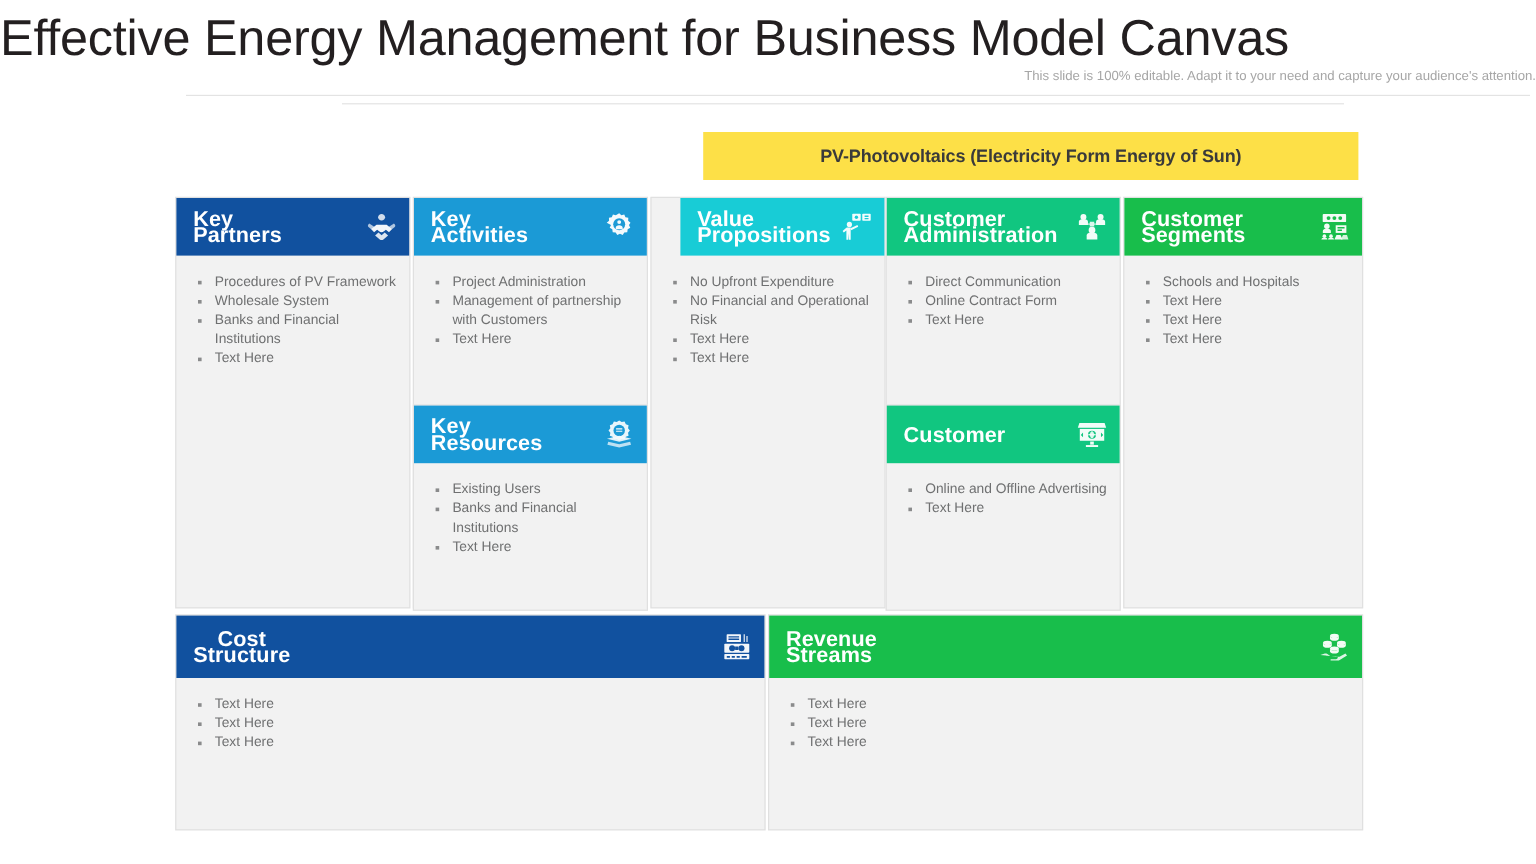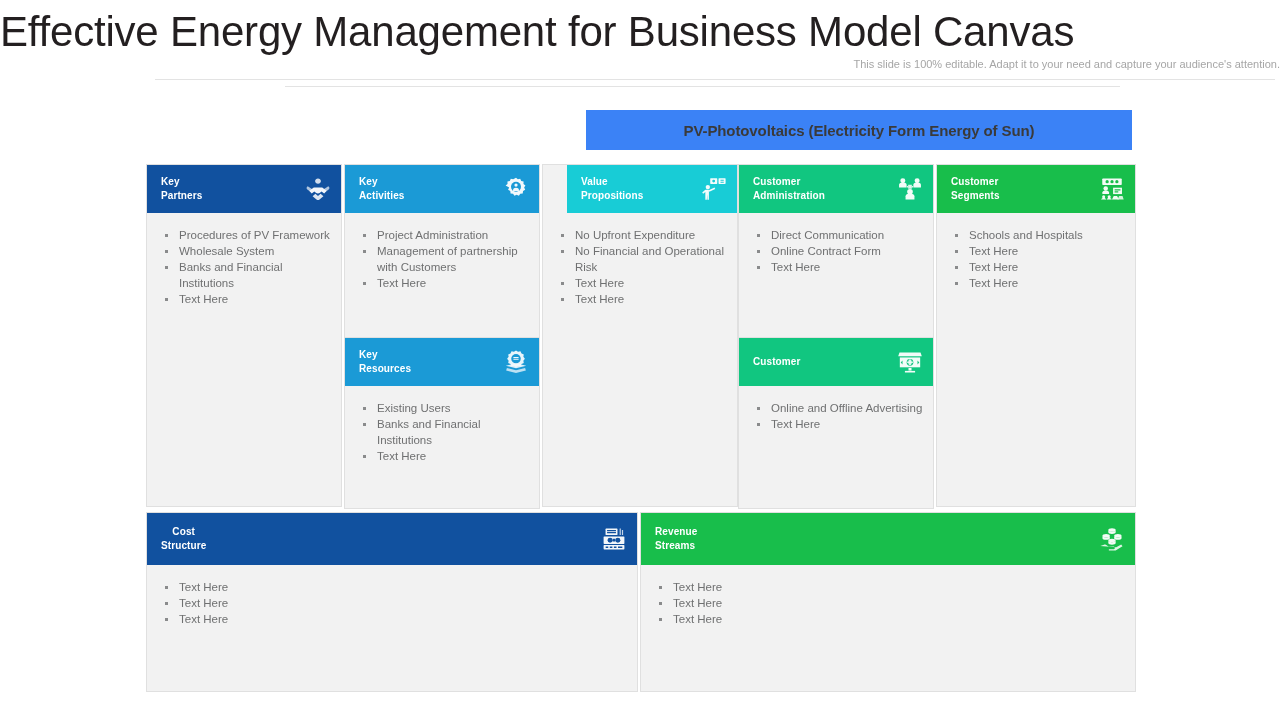--- a/index.html
+++ b/index.html
@@ -32,21 +32,21 @@
     background:#e3e3e3;
   }
   .rule-bottom{
     position:absolute;left:285px;top:86px;width:835px;height:1px;
     background:#e3e3e3;
   }
 
   
   .pv-banner{
     position:absolute;left:586px;top:110px;width:546px;height:40px;
-    background:#3b82f6;
+    background:#fde047;
     display:flex;align-items:center;justify-content:center;
     font-size:15px;font-weight:bold;color:#3a3a3a;
     letter-spacing:-0.1px;
   }
 
   
   .canvas{
     position:absolute;left:146px;top:164px;width:990px;height:528px;
   }
   .col{
@@ -62,21 +62,21 @@
   .col.c4{left:790px;width:200px;}
 
   .hdr{
     position:relative;
     height:48px;
     display:flex;align-items:center;
     padding-left:14px;padding-right:8px;
     box-sizing:border-box;
   }
   .hdr .htxt{
-    font-size:10px;font-weight:bold;color:#ffffff;
+    font-size:18px;font-weight:bold;color:#ffffff;
     line-height:14px;
     letter-spacing:0.1px;
   }
   .hdr .hicon{
     position:absolute;right:10px;top:50%;transform:translateY(-50%);
     width:26px;height:26px;opacity:.95;
   }
   .hdr .hicon svg{display:block;width:26px;height:26px;}
 
   .blist{

